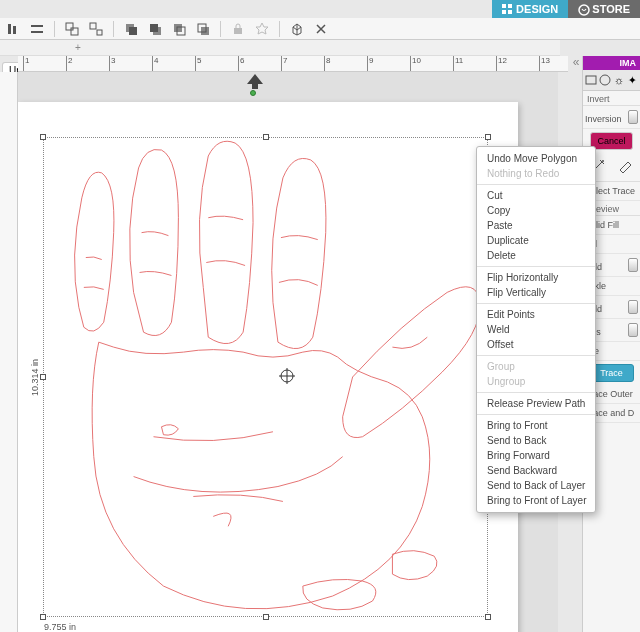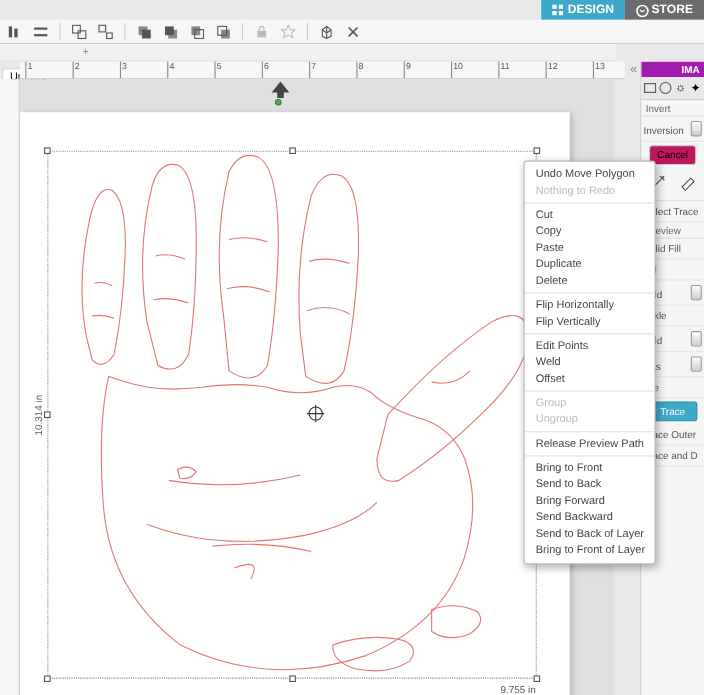--- a/index.html
+++ b/index.html
@@ -29,21 +29,21 @@
   .arrow-marker { position: absolute; top: 0; left: 225px; }
   .arrow-marker svg { display:block; }
   .green-dot { position:absolute; top:18px; left:232px; width:6px; height:6px; background:#4caf50; border:1px solid #2e7d32; border-radius:50%; }
 
   .page { position: absolute; top: 30px; left: 0; width: 500px; height: 570px; background: #fff; box-shadow: 2px 2px 6px rgba(0,0,0,0.2); }
   .sel-box { position:absolute; top:35px; left:25px; width:445px; height:480px; border:1px dotted #888; }
   .sel-handle { position:absolute; width:6px; height:6px; background:#fff; border:1px solid #555; }
   .sh-tl{top:-4px;left:-4px;} .sh-tr{top:-4px;right:-4px;} .sh-bl{bottom:-4px;left:-4px;} .sh-br{bottom:-4px;right:-4px;}
   .sh-tm{top:-4px;left:50%;margin-left:-3px;} .sh-bm{bottom:-4px;left:50%;margin-left:-3px;}
   .sh-ml{top:50%;left:-4px;margin-top:-3px;} .sh-mr{top:50%;right:-4px;margin-top:-3px;}
-  .dim-w { position:absolute; bottom:-16px; left:0; right:0; text-align:right; font-size:9px; color:#555; }
+  .dim-w { position:absolute; bottom:-16px; left:0; right:0; text-align:left; font-size:9px; color:#555; }
   .dim-h { position:absolute; left:-14px; top:0; bottom:0; writing-mode:vertical-rl; transform:rotate(180deg); text-align:center; font-size:9px; color:#555; }
 
   .hand-svg { position:absolute; top:0; left:0; width:100%; height:100%; }
   .hand-svg path { fill:none; stroke:#e57373; stroke-width:1; }
 
   .crosshair { position:absolute; top:230px; left:235px; width:16px; height:16px; }
   .crosshair svg { display:block; }
 
   .context-menu { position: absolute; top: 146px; left: 476px; width: 120px; background: #fff; border: 1px solid #bbb; border-radius: 3px; box-shadow: 2px 3px 8px rgba(0,0,0,0.3); padding: 4px 0; font-size: 10px; z-index: 50; }
   .cm-item { padding: 2px 10px; color: #444; white-space: nowrap; }

